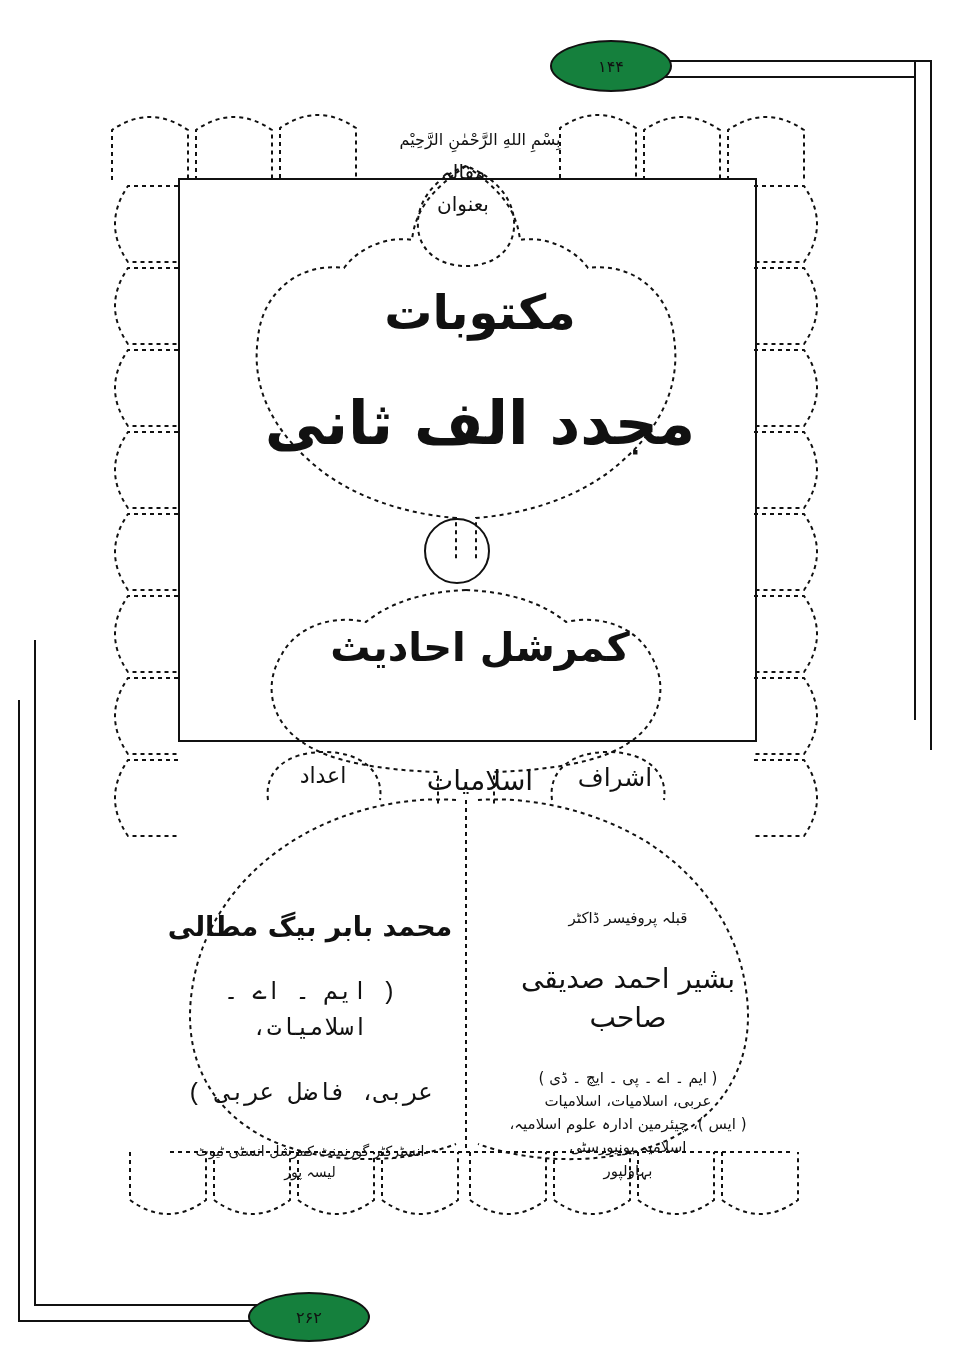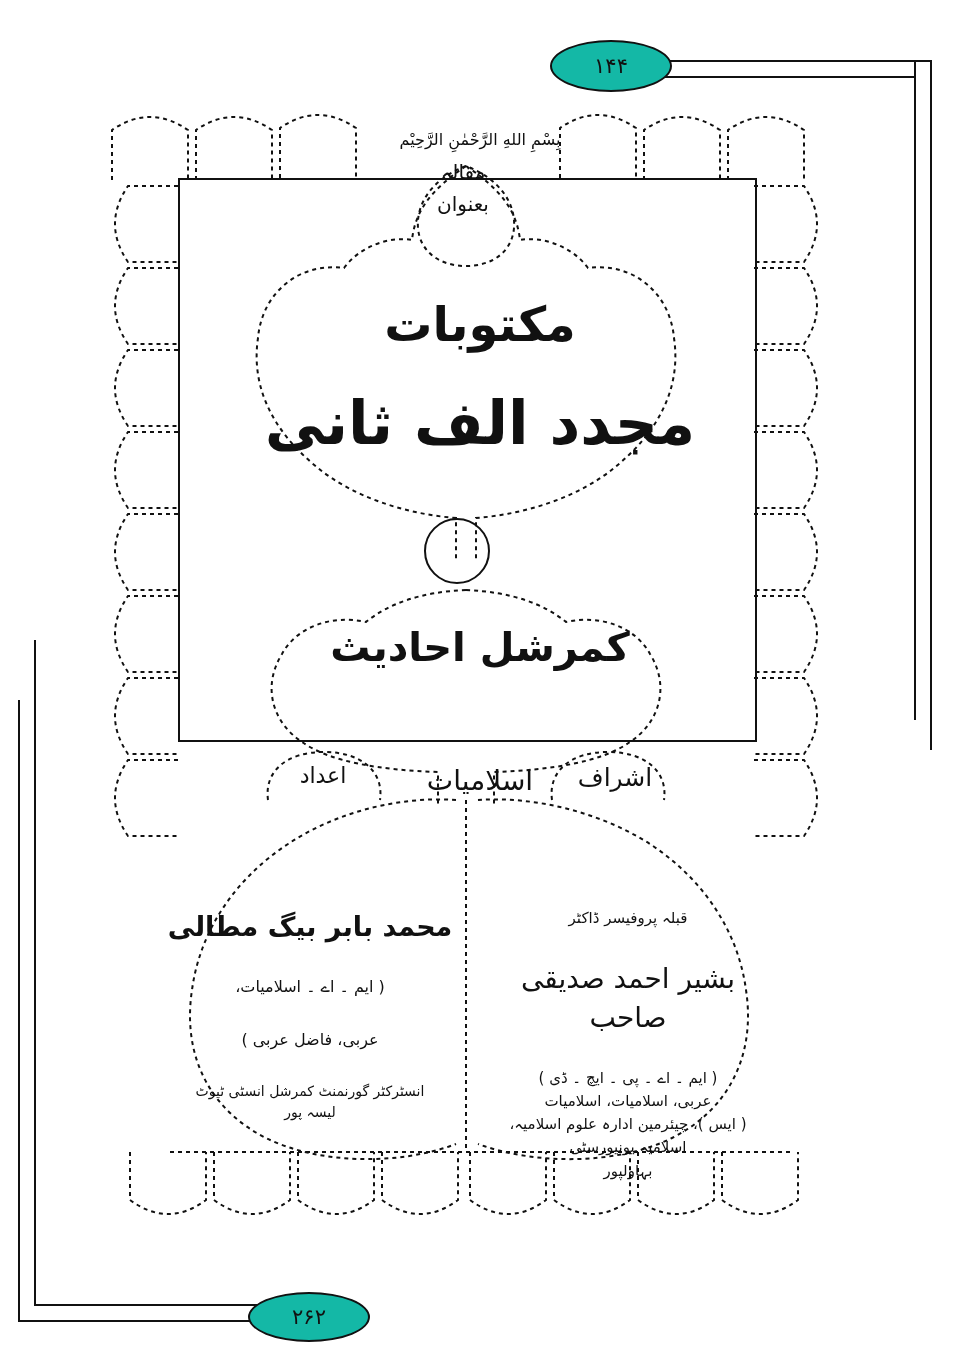--- a/index.html
+++ b/index.html
@@ -49,24 +49,24 @@
 
   
   .page-oval {
     position: absolute;
     border: 2px solid #111;
     border-radius: 50%;
     display: flex;
     align-items: center;
     justify-content: center;
     font-family: "DejaVu Sans", sans-serif;
-    font-size: 21px;
+    font-size: 16px;
     letter-spacing: 1px;
     color: #111;
-    background: #14b8a6;
+    background: #15803d;
   }
   .page-oval-top {
     right: 288px;
     top: 40px;
     width: 118px;
     height: 48px;
   }
   .page-oval-bottom {
     left: 248px;
     bottom: 28px;
@@ -102,21 +102,21 @@
   }
   .maqala {
     left: 398px;
     top: 156px;
     width: 130px;
     font-size: 20px;
     line-height: 1.6;
   }
   .title-1 {
     left: 300px;
-    top: 290px;
+    top: 278px;
     width: 360px;
     font-size: 48px;
     font-weight: bold;
   }
   .title-2 {
     left: 250px;
     top: 380px;
     width: 460px;
     font-size: 60px;
     font-weight: bold;
@@ -171,23 +171,24 @@
     width: 300px;
     font-size: 20px;
   }
   .author .a-big {
     font-size: 27px;
     font-weight: bold;
     display: block;
     line-height: 1.45;
   }
   .author .a-mid {
-    font-size: 16px;
+    font-size: 24px;
     display: block;
     line-height: 1.5;
+    font-family: Liberation Mono, monospace;
   }
   .author .a-small {
     font-size: 14px;
     display: block;
     line-height: 1.5;
   }
   .circle-dot {
     position: absolute;
     left: 424px;
     top: 518px;

